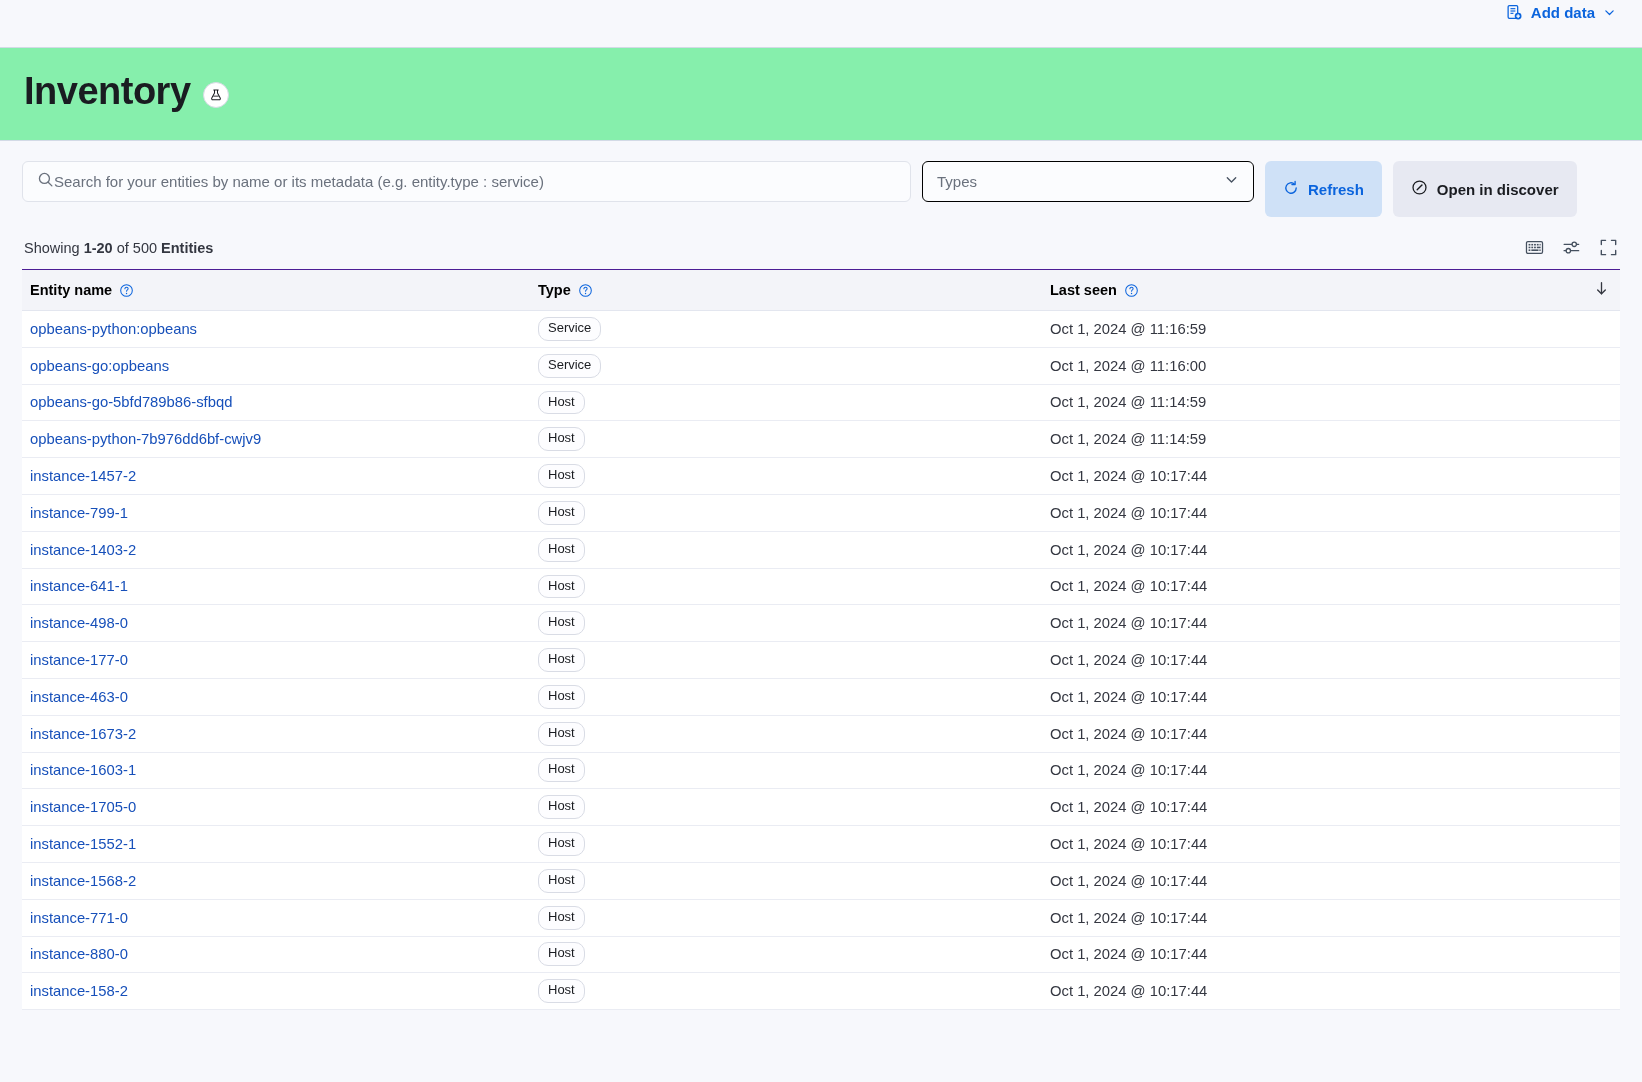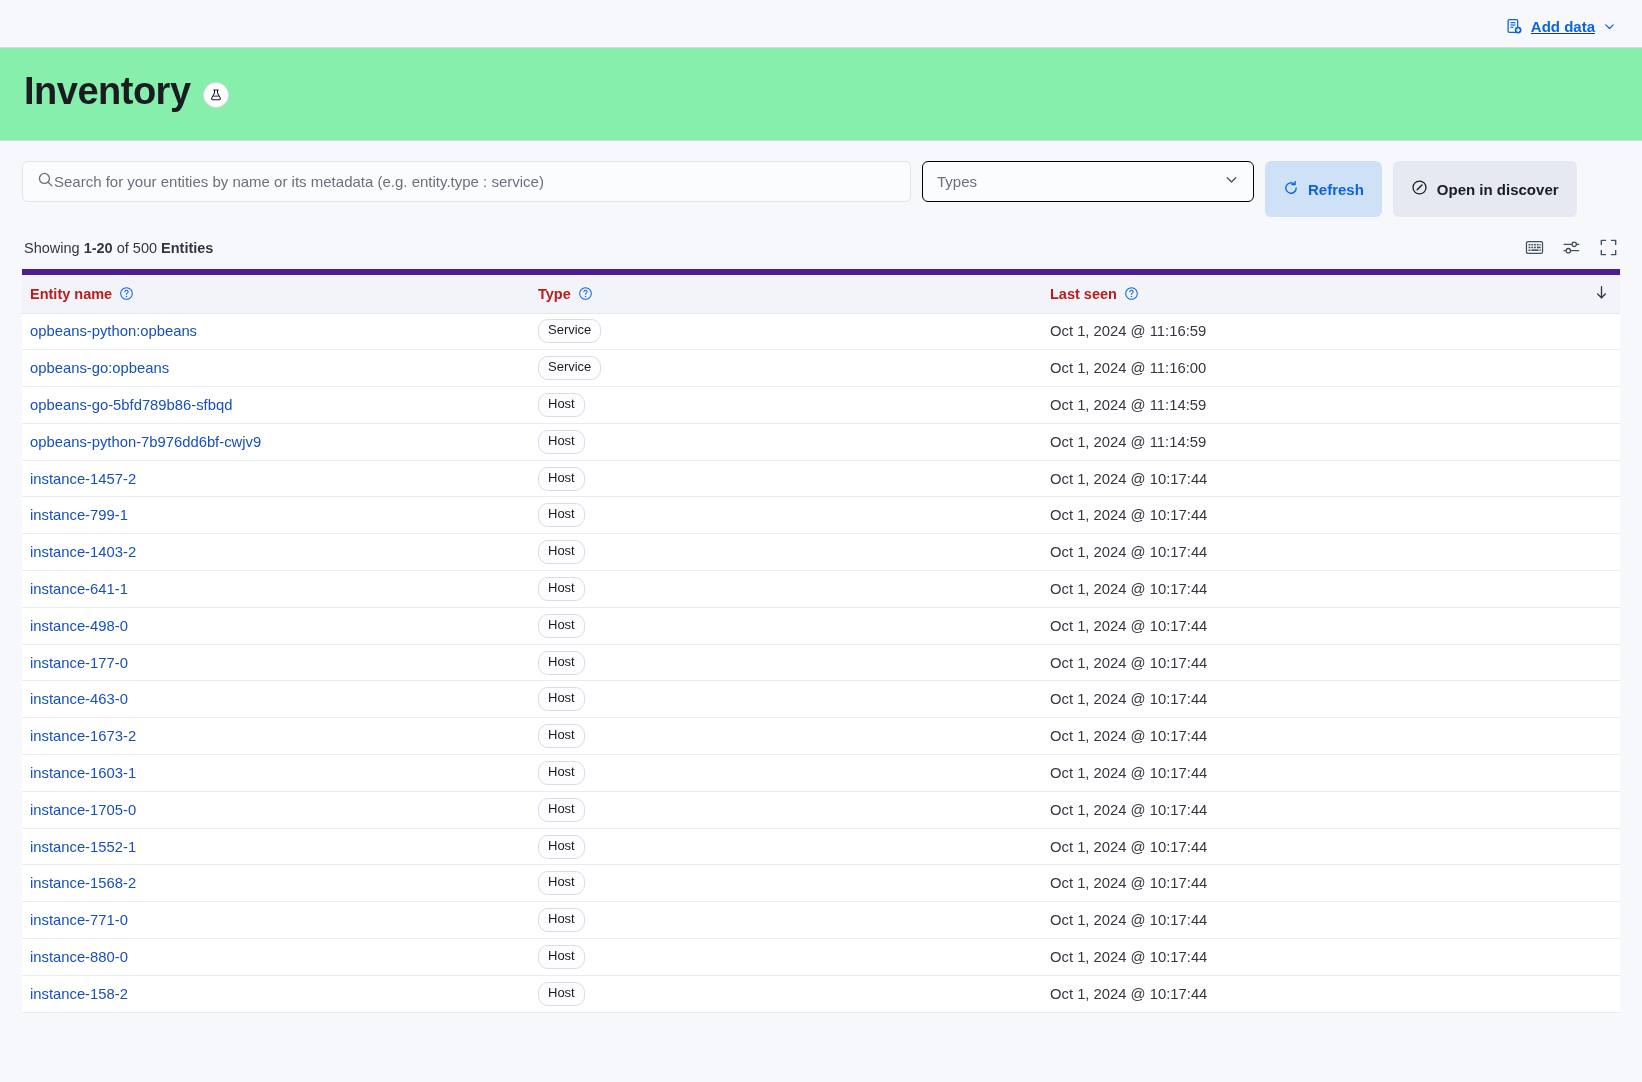--- a/index.html
+++ b/index.html
@@ -16,24 +16,23 @@
     color: #343741;
     -webkit-font-smoothing: antialiased;
   }
 
   
   .topbar {
     height: 48px;
     background: #f7f8fc;
     border-bottom: 1px solid #d3dae6;
     display: flex;
-    align-items: flex-end;
+    align-items: flex-start;
     justify-content: flex-end;
-    padding: 8px 24px;
-    text-decoration: underline;
+    padding: 0 24px;
   }
 
   .add-data {
     display: flex;
     align-items: center;
     gap: 8px;
     color: #0b64dd;
     font-size: 15px;
     font-weight: 600;
     cursor: pointer;
@@ -158,25 +157,25 @@
   .tool-icon { cursor: pointer; display: flex; align-items: center; }
 
   
   table.inv {
     width: 100%;
     border-collapse: collapse;
     table-layout: fixed;
   }
   table.inv thead th {
     background: #f3f4f9;
-    border-top: 6px solid #4c1d95;
+    border-top: 1px solid #4c1d95;
     border-bottom: 1px solid #e3e6ef;
     font-size: 14.5px;
     font-weight: 700;
-    color: #b91c1c;
+    color: #000000;
     text-align: left;
     height: 41px;
     padding: 0 10px;
   }
   table.inv thead th:first-child { padding-left: 8px; }
 
   .th-inner { display: flex; align-items: center; gap: 7px; }
   .th-sort { margin-left: auto; }
 
   .col-name { width: 506px; }

